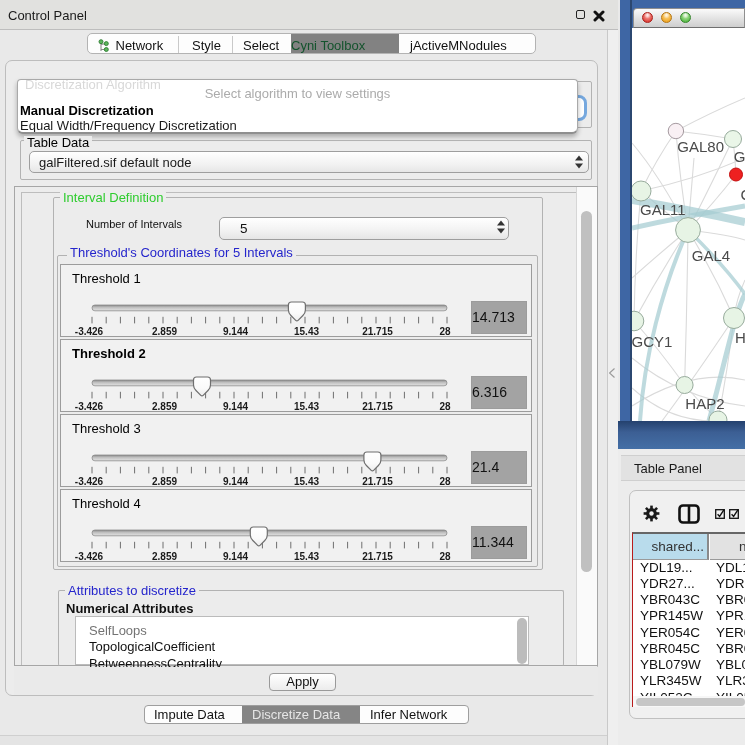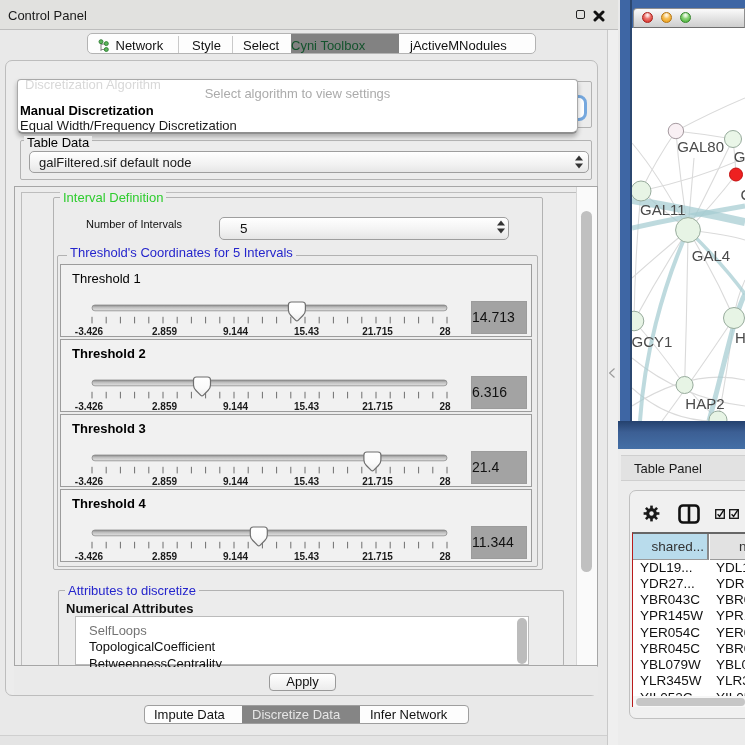--- a/index.html
+++ b/index.html
@@ -140,21 +140,21 @@
       <text x="245.5" y="32.5" font-size="10" font-weight="bold" fill="#1a1a1a" text-anchor="middle" font-family="Liberation Sans, sans-serif">15.43</text>
       <text x="316.5" y="32.5" font-size="10" font-weight="bold" fill="#1a1a1a" text-anchor="middle" font-family="Liberation Sans, sans-serif">21.715</text>
       <text x="384" y="32.5" font-size="10" font-weight="bold" fill="#1a1a1a" text-anchor="middle" font-family="Liberation Sans, sans-serif">28</text>
       <g transform="translate(141.0,8.5)">
         <path d="M -5.5 -8.5 L 5.5 -8.5 Q 8.5 -8.5 8.5 -5.5 L 8.5 -0.5 Q 8.5 2.5 6 5 L 1.2 9.8 Q 0 11 -1.2 9.8 L -6 5 Q -8.5 2.5 -8.5 -0.5 L -8.5 -5.5 Q -8.5 -8.5 -5.5 -8.5 Z" fill="url(#thg)" stroke="#6f6f6f" stroke-width="1.2"></path>
       </g>
     </svg>
   <div class="abs vbox"><span>6.316</span></div>
 </div>
 <div class="abs tbox" style="left:60px;top:414px;width:472px;height:73px">
-  <div class="abs" style="left:11px;top:6px;font-weight:bold;font-size:13px">Threshold 3</div>
+  <div class="abs" style="left:11px;top:6px;font-weight:normal;font-size:13px">Threshold 3</div>
   <svg width="472" height="42" style="position:absolute;left:0;top:37px;overflow:visible">
       <defs>
         <linearGradient id="thg" x1="0" y1="0" x2="0" y2="1">
           <stop offset="0" stop-color="#ffffff"></stop>
           <stop offset="0.6" stop-color="#fafafa"></stop>
           <stop offset="1" stop-color="#ededed"></stop>
         </linearGradient>
         <linearGradient id="trk" x1="0" y1="0" x2="0" y2="1">
           <stop offset="0" stop-color="#8c8c8c"></stop>
           <stop offset="0.45" stop-color="#c2c2c2"></stop>
@@ -169,21 +169,21 @@
       <text x="245.5" y="32.5" font-size="10" font-weight="bold" fill="#1a1a1a" text-anchor="middle" font-family="Liberation Sans, sans-serif">15.43</text>
       <text x="316.5" y="32.5" font-size="10" font-weight="bold" fill="#1a1a1a" text-anchor="middle" font-family="Liberation Sans, sans-serif">21.715</text>
       <text x="384" y="32.5" font-size="10" font-weight="bold" fill="#1a1a1a" text-anchor="middle" font-family="Liberation Sans, sans-serif">28</text>
       <g transform="translate(311.4,8.5)">
         <path d="M -5.5 -8.5 L 5.5 -8.5 Q 8.5 -8.5 8.5 -5.5 L 8.5 -0.5 Q 8.5 2.5 6 5 L 1.2 9.8 Q 0 11 -1.2 9.8 L -6 5 Q -8.5 2.5 -8.5 -0.5 L -8.5 -5.5 Q -8.5 -8.5 -5.5 -8.5 Z" fill="url(#thg)" stroke="#6f6f6f" stroke-width="1.2"></path>
       </g>
     </svg>
   <div class="abs vbox"><span>21.4</span></div>
 </div>
 <div class="abs tbox" style="left:60px;top:489px;width:472px;height:73px">
-  <div class="abs" style="left:11px;top:6px;font-weight:bold;font-size:13px">Threshold 4</div>
+  <div class="abs" style="left:11px;top:6px;font-weight:normal;font-size:13px">Threshold 4</div>
   <svg width="472" height="42" style="position:absolute;left:0;top:37px;overflow:visible">
       <defs>
         <linearGradient id="thg" x1="0" y1="0" x2="0" y2="1">
           <stop offset="0" stop-color="#ffffff"></stop>
           <stop offset="0.6" stop-color="#fafafa"></stop>
           <stop offset="1" stop-color="#ededed"></stop>
         </linearGradient>
         <linearGradient id="trk" x1="0" y1="0" x2="0" y2="1">
           <stop offset="0" stop-color="#8c8c8c"></stop>
           <stop offset="0.45" stop-color="#c2c2c2"></stop>

